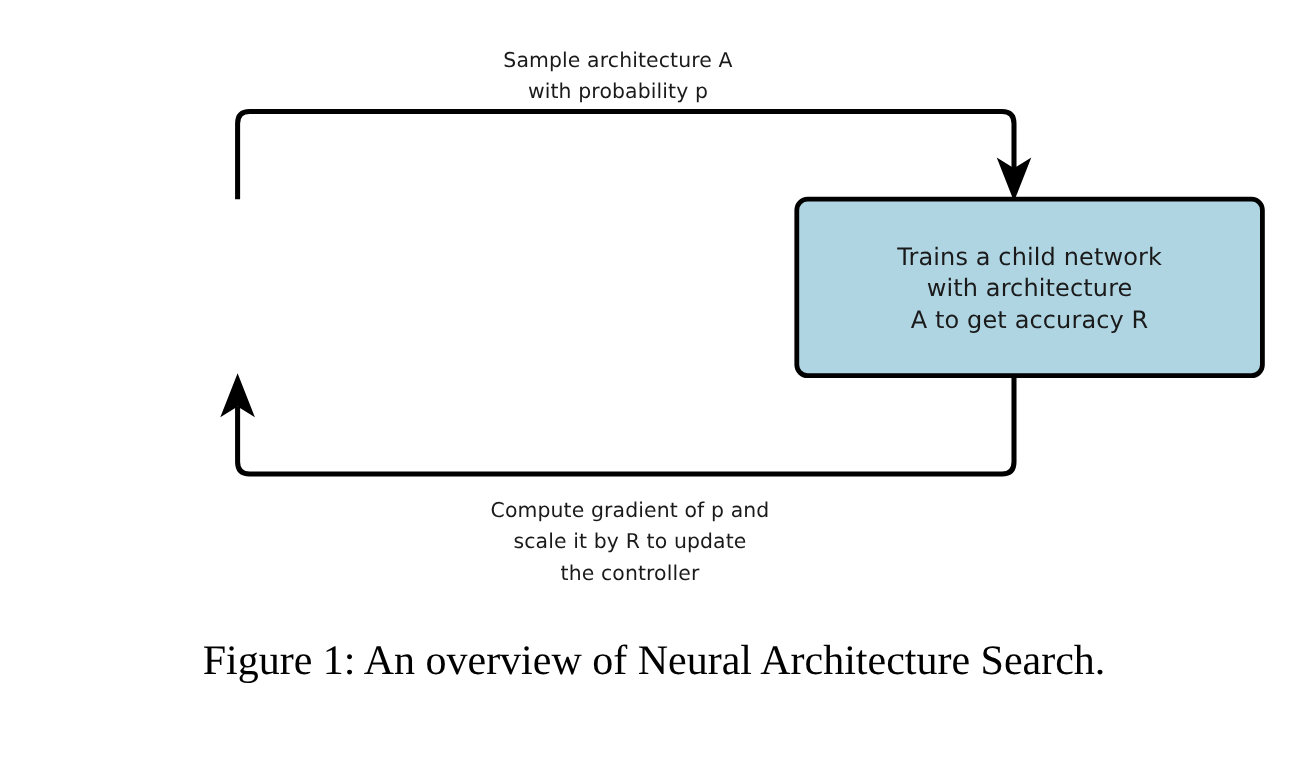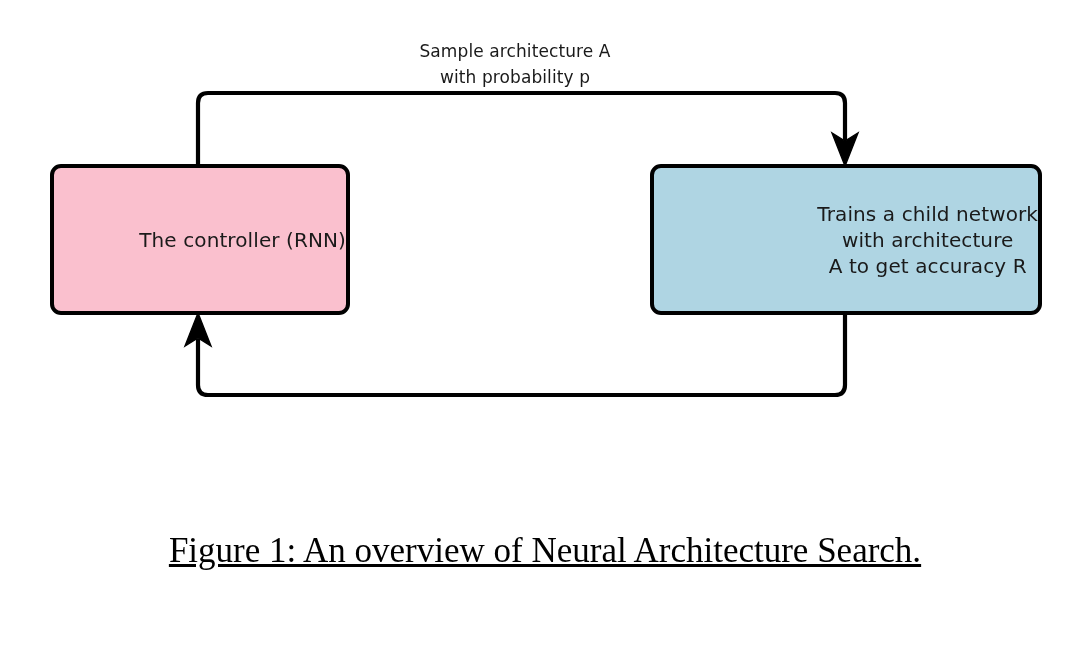--- a/index.html
+++ b/index.html
@@ -36,23 +36,24 @@
   }
 
   
   .node-box {
     position: absolute;
     box-sizing: border-box;
     border: 4px solid #000000;
     border-radius: 11px;
     display: flex;
     align-items: center;
-    justify-content: flex-end;
+    justify-content: center;
     text-align: center;
     z-index: 3;
+    margin-left: 12px;
   }
   #controller-box {
     left: 50px;
     top: 164px;
     width: 300px;
     height: 151px;
     background: #fac0ce;
   }
   #child-network-box {
     left: 650px;
@@ -96,21 +97,20 @@
     position: absolute;
     left: 0;
     top: 528px;
     width: 1090px;
     text-align: center;
     font-family: "Liberation Serif", "DejaVu Serif", serif;
     font-size: 35px;
     line-height: 46px;
     color: #000000;
     z-index: 4;
-    text-decoration: underline;
   }
 </style>
 </head>
 <body>
 
 <div id="figure-root">
 
   <svg id="connectors" viewBox="0 0 1090 646" width="1090" height="646">
 
     <g>
@@ -120,26 +120,26 @@
 
     <g>
       <path d="M 845 313 L 845 385 Q 845 395 835 395 L 208 395 Q 198 395 198 385 L 198 339" fill="none" stroke="#000000" stroke-width="4.2" stroke-linecap="butt" stroke-linejoin="round"></path>
       <path d="M 198 313 L 185 346 L 198 338 L 211 346 Z" fill="#000000" stroke="#000000" stroke-width="1.4" stroke-linejoin="miter"></path>
     </g>
   </svg>
 
   <div class="edge-label" id="sample-label">Sample architecture A
 with probability p</div>
 
-  <div class="node-box" id="controller-box">
-    <div class="node-label">The controller (RNN)</div>
-  </div>
 
   <div class="node-box" id="child-network-box">
     <div class="node-label">Trains a child network
 with architecture
 A to get accuracy R</div>
   </div>
 
+  <div class="edge-label" id="gradient-label">Compute gradient of p and
+scale it by R to update
+the controller</div>
 
   <div id="figure-caption">Figure 1: An overview of Neural Architecture Search.</div>
 
 </div>
 
 </body></html>

